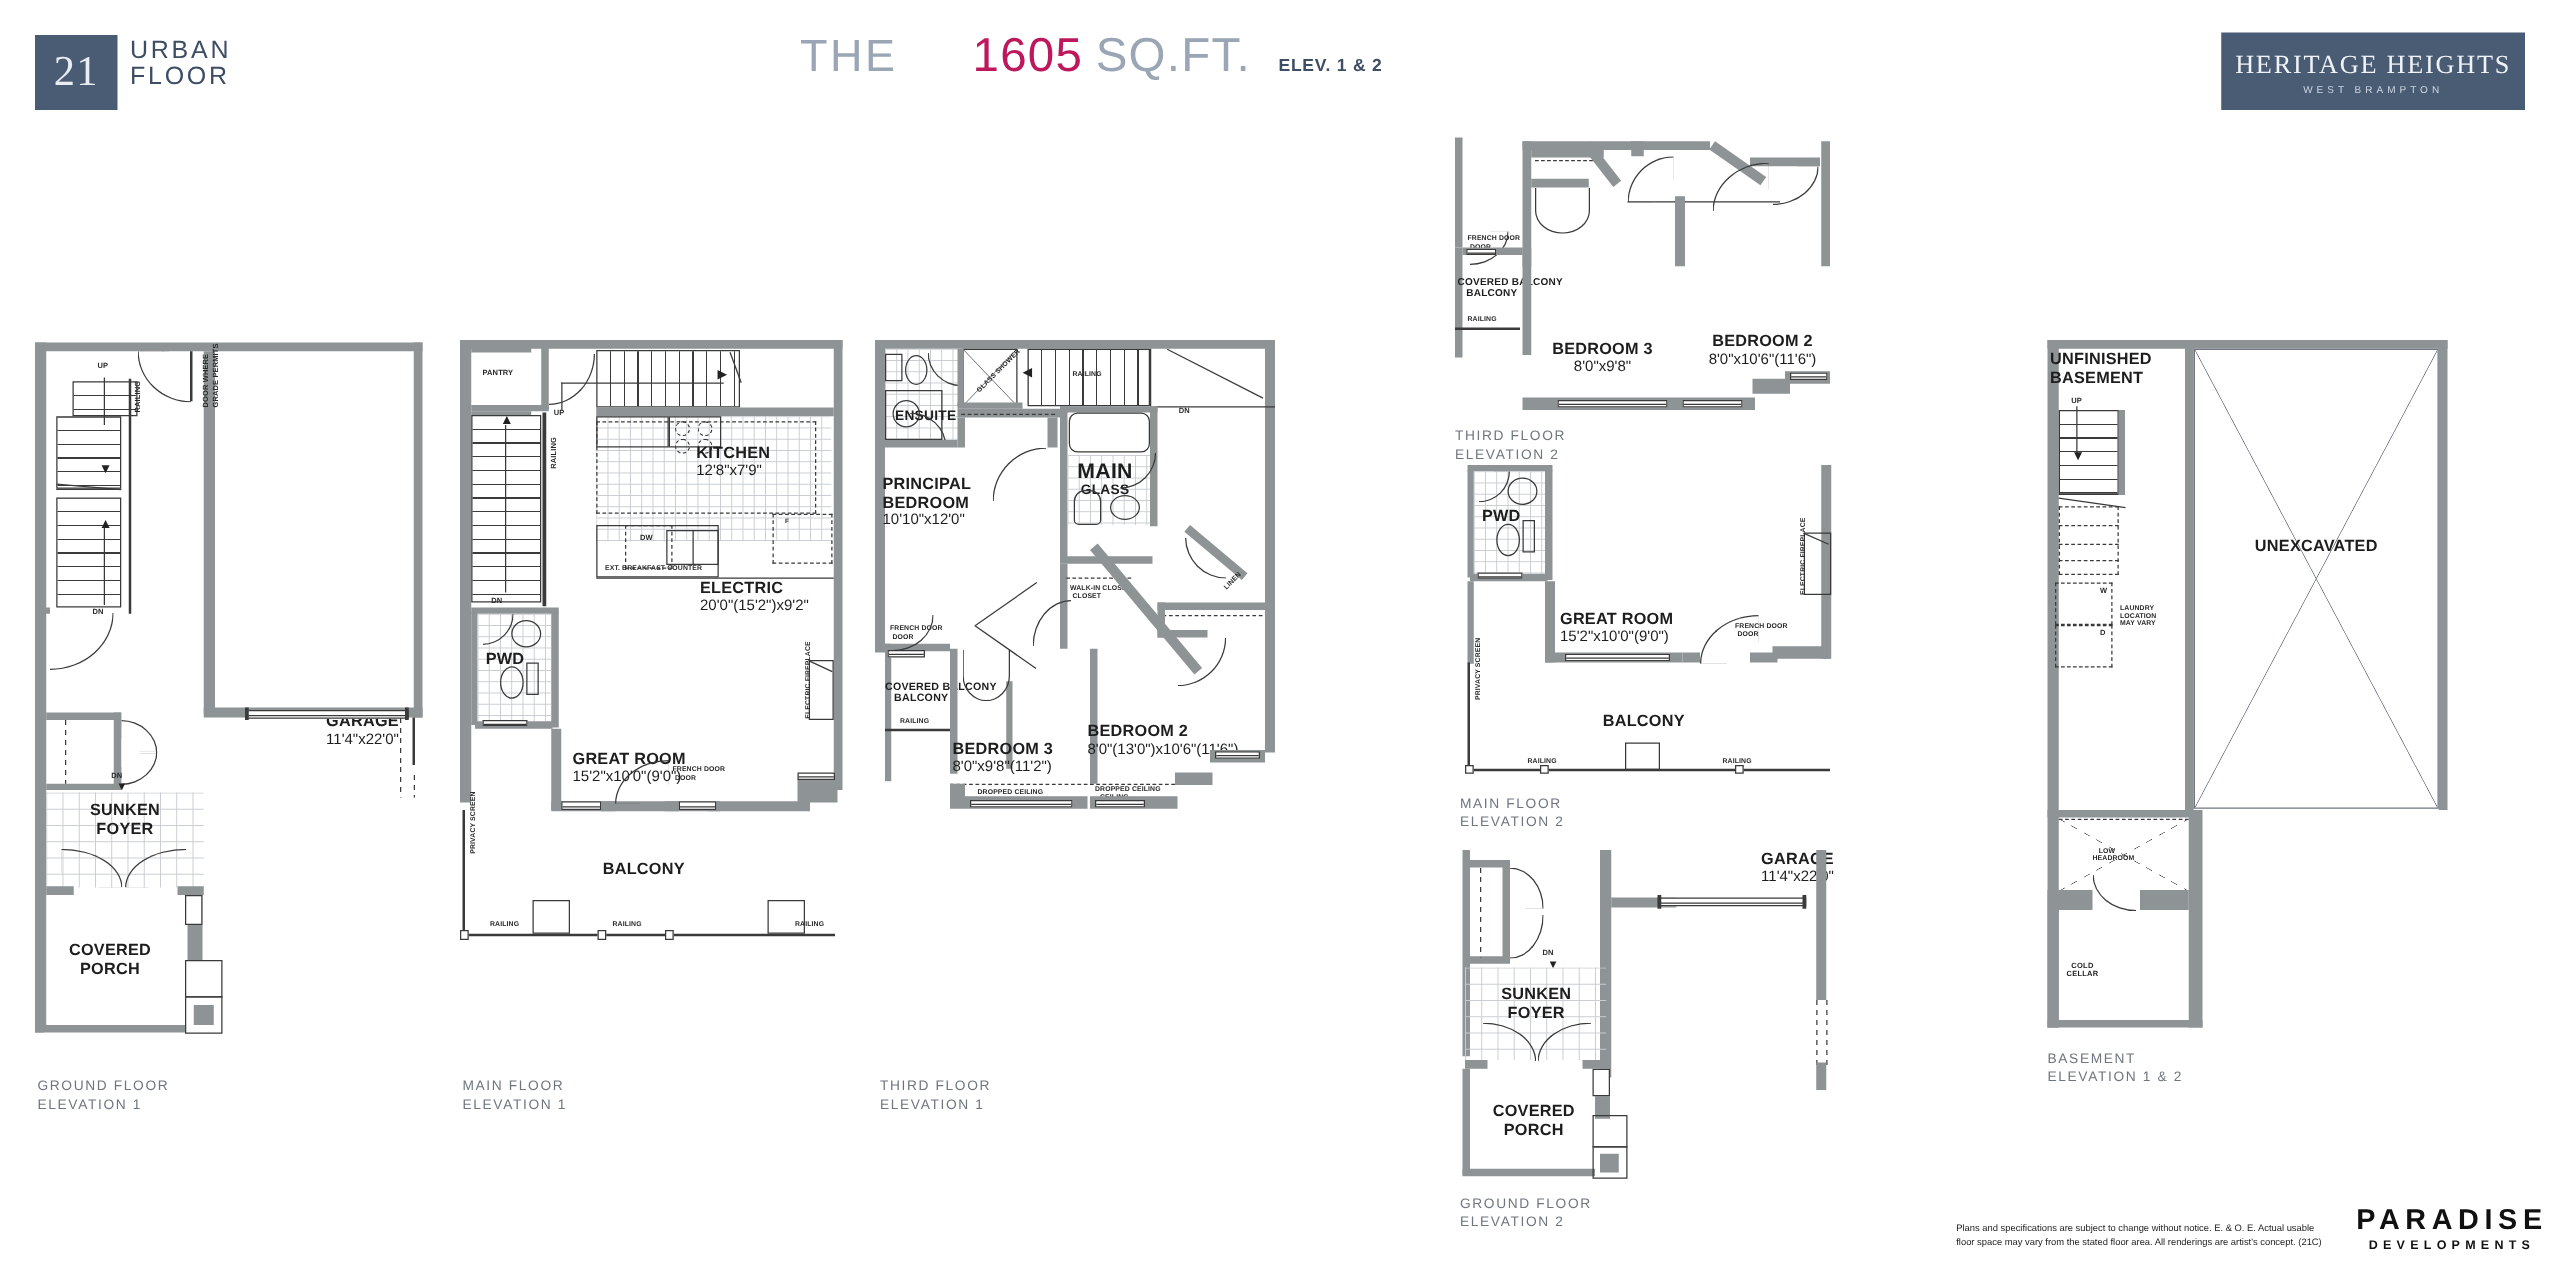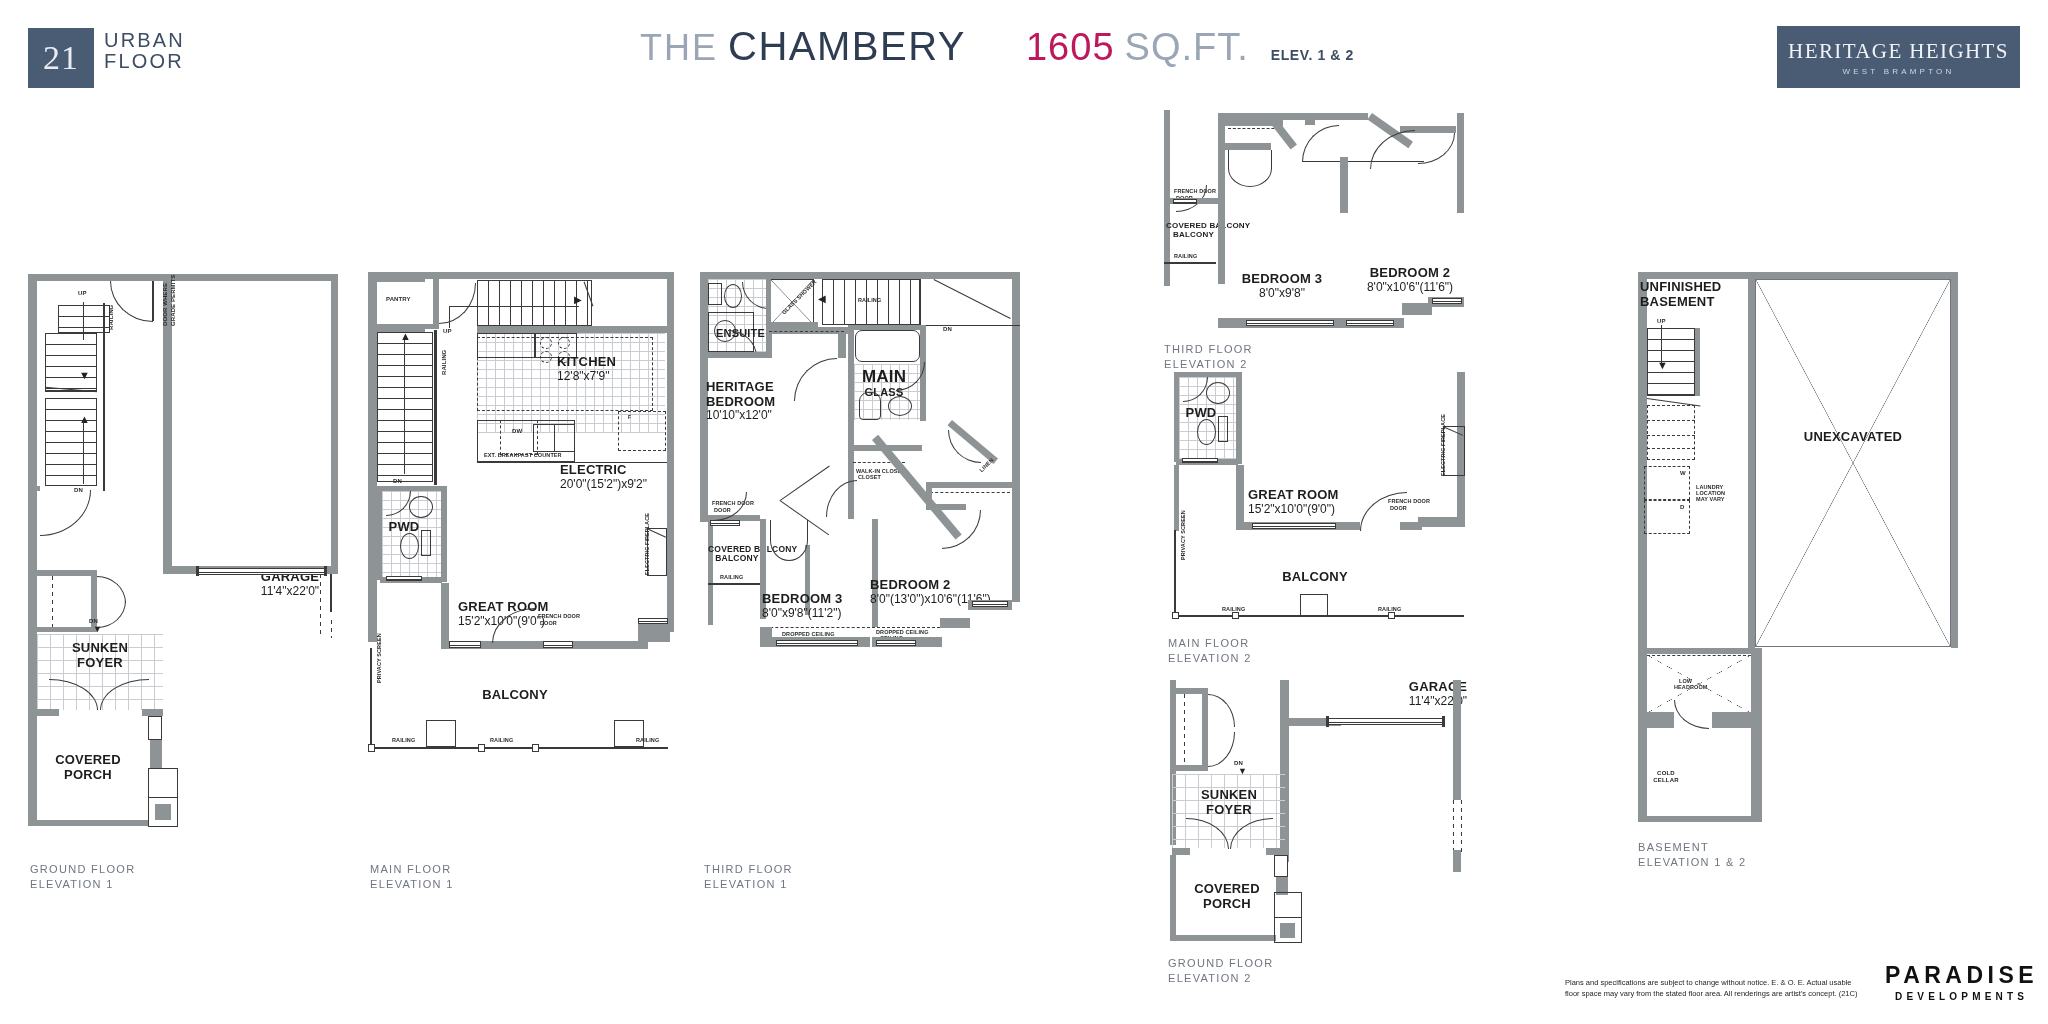--- a/index.html
+++ b/index.html
@@ -93,21 +93,20 @@
 <div class="abs" id="brand-block">
   <span class="num">21</span>
 </div>
 <div class="abs" id="brand-words">
   <div>URBAN</div>
   <div>FLOOR</div>
 </div>
 
 <div class="abs" id="title-wrap">
   <span id="title-the">THE</span>
-  <span id="title-name">CHAMBERY</span>
   <span id="title-sqft-num">1605</span>
   <span id="title-sqft-unit">SQ.FT.</span>
   <span id="title-elev">ELEV. 1 &amp; 2</span>
 </div>
 
 <div class="abs" id="heritage-logo">
   <span class="l1">HERITAGE HEIGHTS</span>
   <span class="l2">WEST BRAMPTON</span>
 </div>
 
@@ -329,21 +328,21 @@
   <div class="w" style="left:76px;top:279px;width:5px;height:46px;"></div>
   <div class="w" style="left:76px;top:322px;width:52px;height:5px;"></div>
 
   <div class="w" style="left:76px;top:327px;width:82px;height:7px;"></div>
   <div class="dash-h" style="left:79px;top:331px;width:75px;"></div>
   <div class="w" style="left:18px;top:352px;width:58px;height:6px;"></div>
   <div class="w" style="left:76px;top:334px;width:6px;height:24px;"></div>
   <div class="w" style="left:148px;top:334px;width:8px;height:24px;"></div>
   <div class="swing" style="left:104px;top:358px;width:42px;height:42px;border-radius:100% 0 0 0;border-bottom:none;border-right:none;"></div>
   <div class="room" style="left:16px;top:380px;width:140px;text-align:left;">
-    <div class="nm">HERITAGE</div>
+    <div class="nm">PRINCIPAL</div>
     <div class="nm">BEDROOM</div>
     <div class="dim">10'10"x12'0"</div>
   </div>
 
   <div class="stairv" style="left:132px;top:279px;width:98px;height:46px;"></div>
   <div class="arrow" style="left:128px;top:294px;font-size:10px;">◀</div>
   <div class="xs" style="left:168px;top:297px;font-size:5.5px;">RAILING</div>
   <div class="line" style="left:230px;top:279px;width:1px;height:46px;"></div>
   <div class="line" style="left:244px;top:279px;width:86px;height:1px;transform:rotate(27deg);transform-origin:left top;"></div>
   <div class="xs" style="left:253px;top:326px;">DN</div>

